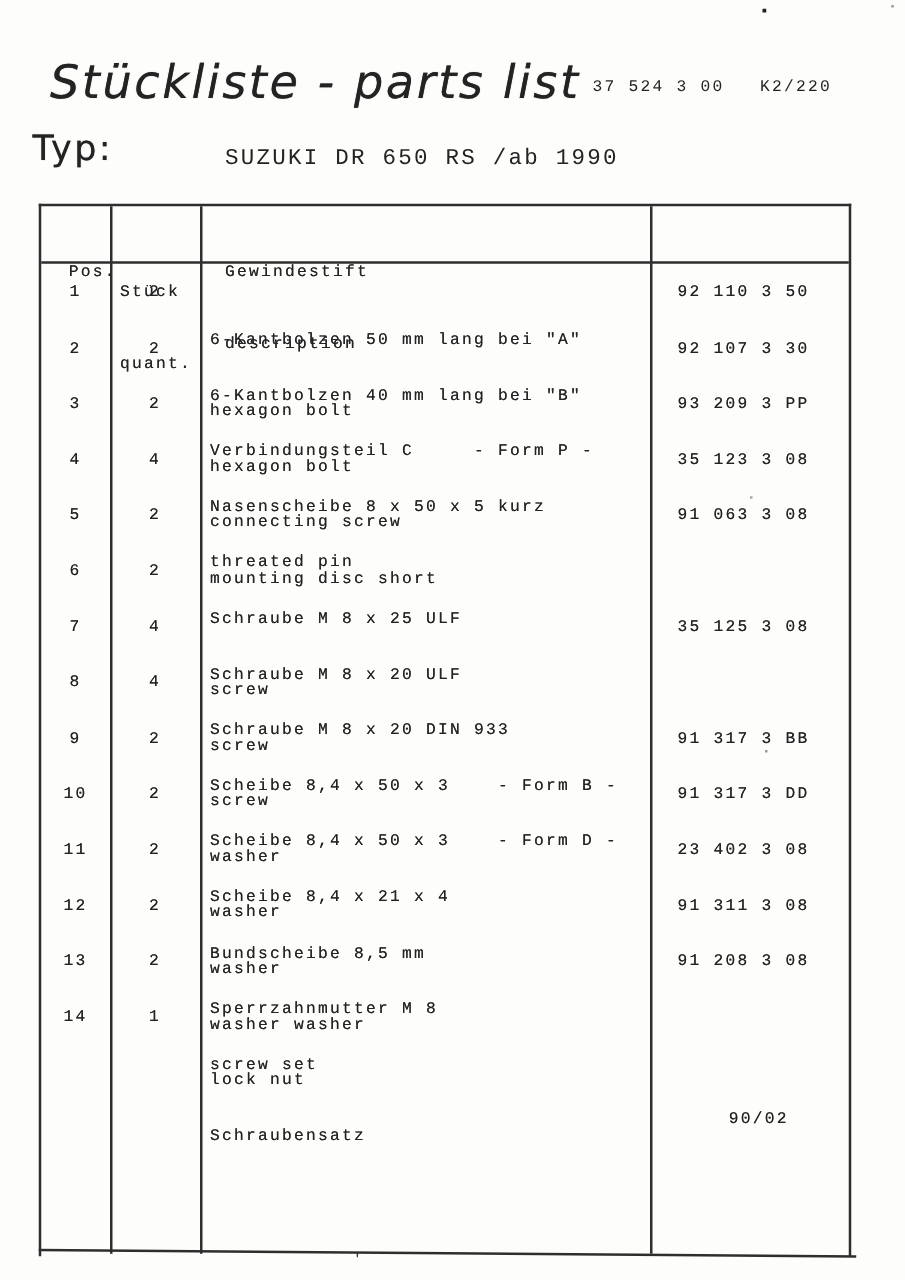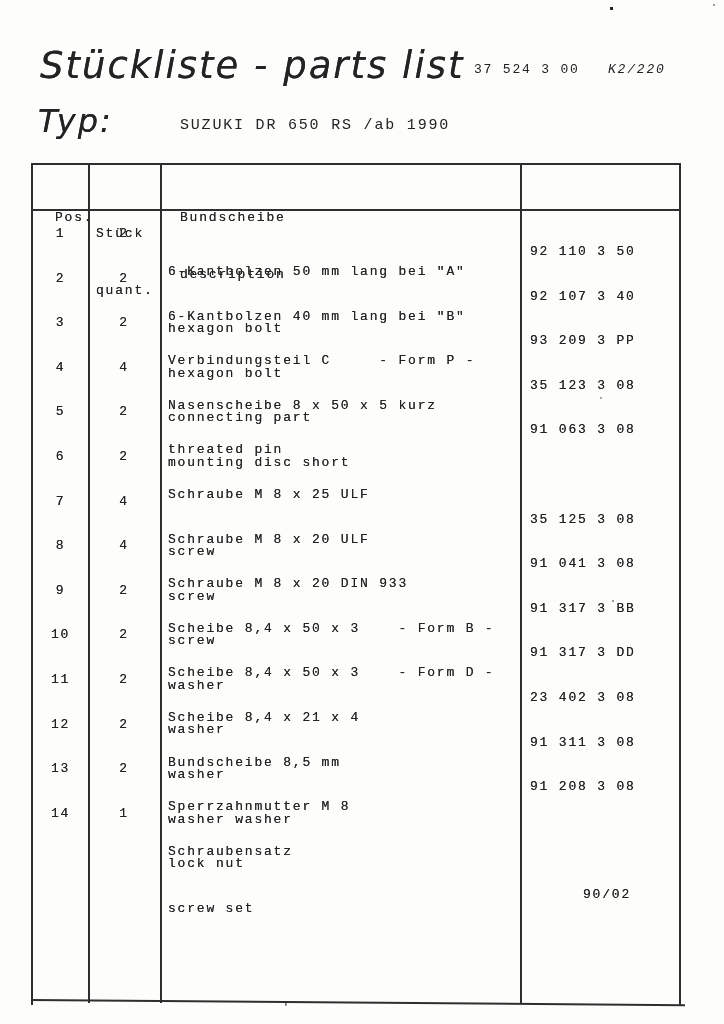--- a/index.html
+++ b/index.html
@@ -21,32 +21,32 @@
     font-size:37px; letter-spacing:2px;
     white-space:pre;
     text-shadow:0 0 0.6px #444;
   }
   .doc-number {
     position:absolute; left:474px; top:62px;
     font-size:13px; letter-spacing:1.8px; white-space:pre;
   }
   .page-ref {
     position:absolute; left:608px; top:62px;
-    font-size:13px; letter-spacing:1.8px;font-style:italic;
+    font-size:13px; letter-spacing:1.8px;
   }
   .type-label {
-    position:absolute; left:38px; top:102px;
+    position:absolute; left:26px; top:102px;
     font-family:"DejaVu Sans","Liberation Sans",sans-serif;
-    font-style:italic; font-weight:500;
-    font-size:32px; letter-spacing:2px;
+    font-weight:500;
+    font-size:28px; letter-spacing:2px;
     text-shadow:0 0 0.6px #444;
   }
   .type-value {
     position:absolute; left:180px; top:117px;
-    font-size:15px; letter-spacing:1.8px; white-space:pre;
+    font-size:18px; letter-spacing:1.8px; white-space:pre;
   }
   
   .parts-table {
     position:absolute; left:31px; top:163px;
     width:650px; height:842px;
     border:2px solid #2e2e2e;
     border-bottom:none;
     font-size:13px; letter-spacing:1.8px;
     text-shadow:0 0 0.5px #555;
   }
@@ -68,21 +68,21 @@
   .tbody { padding-top:13px; }
   .t-row {
     display:grid; grid-template-columns:55px 72px 360px auto;
     height:44.6px;
     line-height:19px;
     align-items:start;
   }
   .c-pos  { text-align:center; }
   .c-qty  { text-align:center; }
   .c-desc { padding-left:8px; white-space:pre; }
-  .c-item { padding-left:10px; white-space:pre;margin-top:18px; }
+  .c-item { padding-left:22px; white-space:pre; }
   .footer-note {
     position:absolute; left:550px; top:722px;
     white-space:pre;
   }
   .bottom-line {
     position:absolute; left:-2px; top:834px;
     width:654px; height:2px; background:#2e2e2e;
     transform:rotate(0.45deg); transform-origin:left center;
   }
   
@@ -112,21 +112,21 @@
     <div class="thead">
       <div class="hc hc-pos">
         <div>Pos.</div>
         <div></div>
       </div>
       <div class="hc hc-qty">
         <div>Stück</div>
         <div>quant.</div>
       </div>
       <div class="hc hc-desc">
-        <div>Bundscheibe</div>
+        <div>Gewindestift</div>
         <div>description</div>
       </div>
     </div>
 
     <div class="tbody">
   <div class="t-row">
     <div class="c-pos">1</div>
     <div class="c-qty">2</div>
     <div class="c-desc">
       <div>6-Kantbolzen 50 mm lang bei "A"</div>
@@ -135,29 +135,29 @@
     <div class="c-item">92 110 3 50</div>
   </div>
 
   <div class="t-row">
     <div class="c-pos">2</div>
     <div class="c-qty">2</div>
     <div class="c-desc">
       <div>6-Kantbolzen 40 mm lang bei "B"</div>
       <div>hexagon bolt</div>
     </div>
-    <div class="c-item">92 107 3 40</div>
+    <div class="c-item">92 107 3 30</div>
   </div>
 
   <div class="t-row">
     <div class="c-pos">3</div>
     <div class="c-qty">2</div>
     <div class="c-desc">
       <div>Verbindungsteil C     - Form P -</div>
-      <div>connecting part</div>
+      <div>connecting screw</div>
     </div>
     <div class="c-item">93 209 3 PP</div>
   </div>
 
   <div class="t-row">
     <div class="c-pos">4</div>
     <div class="c-qty">4</div>
     <div class="c-desc">
       <div>Nasenscheibe 8 x 50 x 5 kurz</div>
       <div>mounting disc short</div>
@@ -193,21 +193,20 @@
     <div class="c-item">35 125 3 08</div>
   </div>
 
   <div class="t-row">
     <div class="c-pos">8</div>
     <div class="c-qty">4</div>
     <div class="c-desc">
       <div>Schraube M 8 x 20 DIN 933</div>
       <div>screw</div>
     </div>
-    <div class="c-item">91 041 3 08</div>
   </div>
 
   <div class="t-row">
     <div class="c-pos">9</div>
     <div class="c-qty">2</div>
     <div class="c-desc">
       <div>Scheibe 8,4 x 50 x 3    - Form B -</div>
       <div>washer</div>
     </div>
     <div class="c-item">91 317 3 BB</div>
@@ -250,22 +249,22 @@
       <div>Sperrzahnmutter M 8</div>
       <div>lock nut</div>
     </div>
     <div class="c-item">91 208 3 08</div>
   </div>
 
   <div class="t-row">
     <div class="c-pos">14</div>
     <div class="c-qty">1</div>
     <div class="c-desc">
+      <div>screw set</div>
       <div>Schraubensatz</div>
-      <div>screw set</div>
     </div>
   </div>
 </div>
 
     <div class="vline vline-1"></div>
     <div class="vline vline-2"></div>
     <div class="vline vline-3"></div>
 
     <div class="footer-note">90/02</div>
     <div class="bottom-line"></div>

